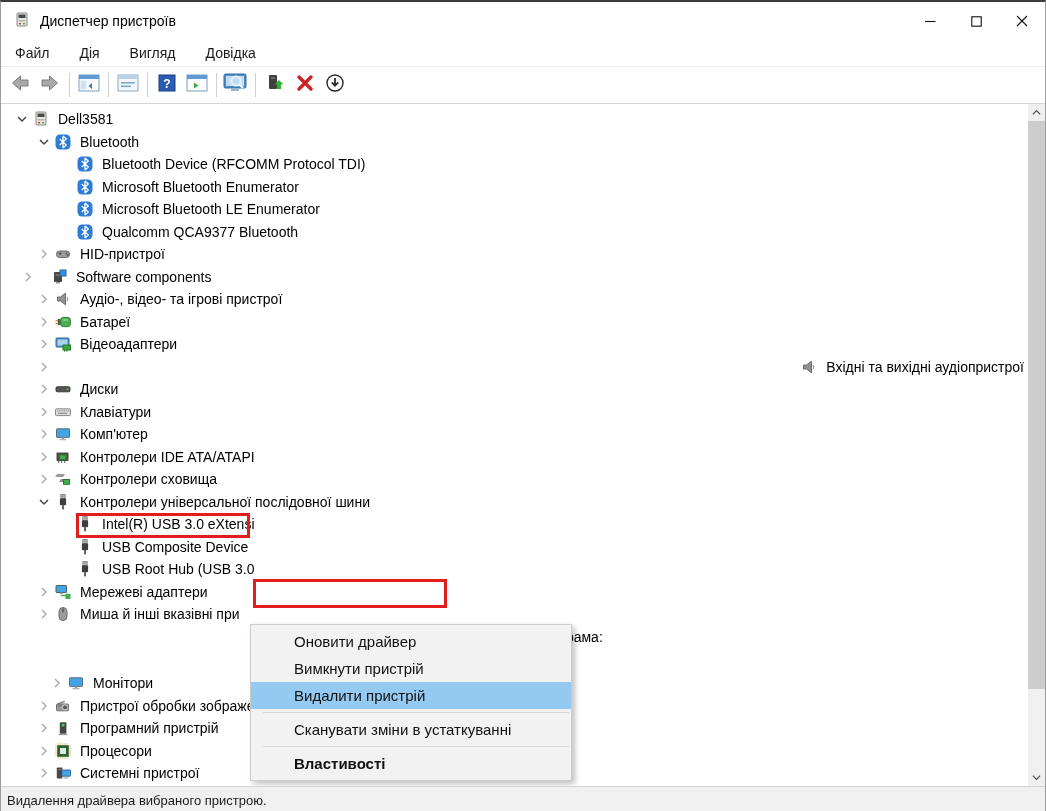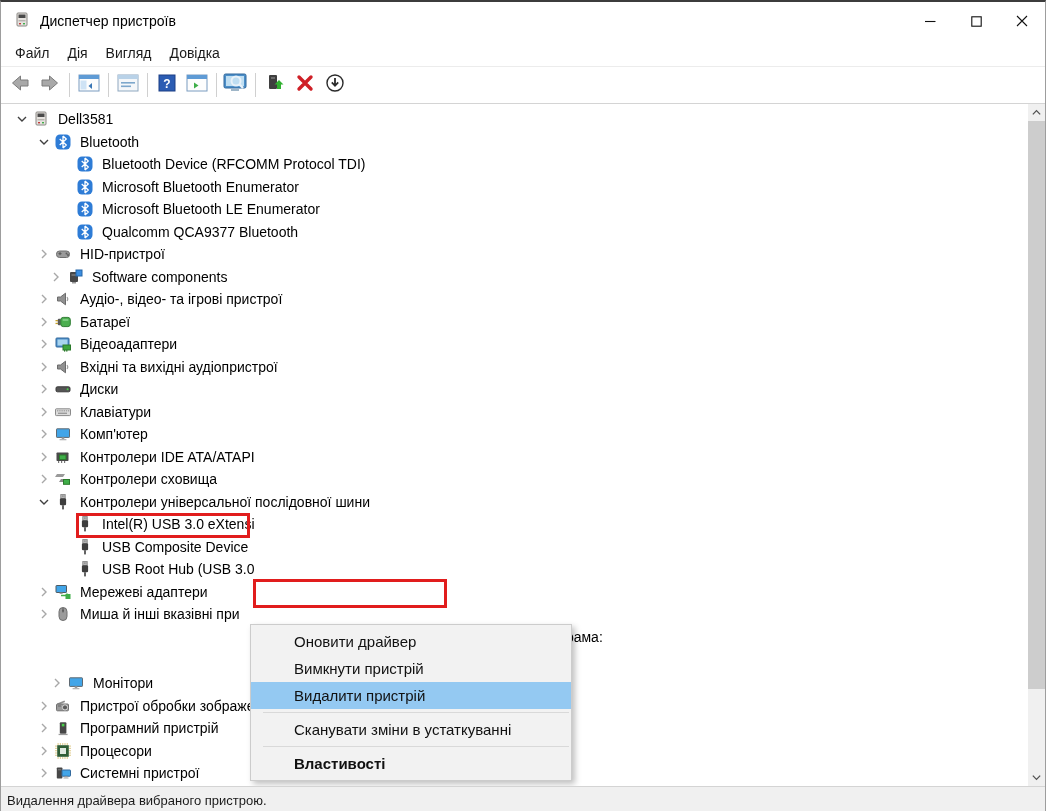--- a/index.html
+++ b/index.html
@@ -11,21 +11,21 @@
   .titlebar { height:38px; display:flex; align-items:center; background:#fff; }
   .titlebar .app-icon { margin:0 8px 0 13px; width:18px; height:18px; }
   .titlebar .title { font-size:14px; color:#000; }
   .caption-btns { margin-left:auto; display:flex; height:100%; }
   .cap-btn { width:46px; height:100%; display:flex; align-items:center; justify-content:center;
              font-size:15px; color:#111; }
   .cap-btn svg { display:block; }
 
   
   .menubar { height:27px; display:flex; align-items:center; padding-left:5px;
-             border-bottom:1px solid #ececec; background:#fff; }
+             border-bottom:1px solid #ececec; background:#fff;gap:12px; }
   .menubar .menu-item { padding:4px 9px; font-size:14px; color:#1a1a1a; }
 
   
   .toolbar { height:37px; display:flex; align-items:center; padding-left:4px;
              border-bottom:1px solid #d4d4d4; background:#fff; }
   .tb-btn { width:30px; height:30px; display:flex; align-items:center; justify-content:center; }
   .tb-sep { width:1px; height:24px; background:#d0d0d0; margin:0 4px; }
 
   
   .content { position:relative; width:100%; height:682px; background:#fff; overflow:hidden; }
@@ -265,21 +265,21 @@
             <span class="tw-icon"><svg width="16" height="16" viewBox="0 0 16 16">
                 <rect x="1.5" y="5" width="13" height="6.5" rx="3" fill="#9b9b9b" stroke="#6f6f6f"></rect>
                 <circle cx="11.5" cy="7.5" r="1" fill="#5c5c5c"></circle>
                 <circle cx="13" cy="9" r="1" fill="#5c5c5c"></circle>
                 <rect x="3.5" y="7" width="3" height="1.2" fill="#5c5c5c"></rect>
                 <rect x="4.4" y="6.1" width="1.2" height="3" fill="#5c5c5c"></rect>
               </svg></span>
             <span class="tw-label">HID-пристрої</span>
           </span>
         </div>
-        <div class="tree-row" style="padding-left: 44px;">
+        <div class="tree-row" style="padding-left: 16px; gap: 12px;">
           <span class="tw-exp">
             <svg width="16" height="16" viewBox="0 0 16 16">
               <polyline points="6,4 10,8 6,12" fill="none" stroke="#a8a8a8" stroke-width="1.4"></polyline>
             </svg>
           </span>
           <span class="sel-wrap">
             <span class="tw-icon"><svg width="16" height="16" viewBox="0 0 16 16">
                 <rect x="3" y="3" width="8" height="10" rx="1" fill="#474747"></rect>
                 <rect x="4.5" y="5" width="5" height="2" fill="#6d6d6d"></rect>
                 <rect x="9" y="1" width="6" height="6" fill="#3b8de0" stroke="#2566a8"></rect>
@@ -329,21 +329,21 @@
             <span class="tw-icon"><svg width="16" height="16" viewBox="0 0 16 16">
                 <rect x="1" y="2" width="13" height="9" rx="0.8" fill="#4c8fc9" stroke="#33699c"></rect>
                 <rect x="2.5" y="3.5" width="10" height="6" fill="#a8d4ef"></rect>
                 <rect x="8" y="9" width="7.5" height="5" fill="#3da53d" stroke="#2b7a2b"></rect>
                 <rect x="9" y="14" width="1.2" height="1.6" fill="#2b7a2b"></rect>
                 <rect x="11.2" y="14" width="1.2" height="1.6" fill="#2b7a2b"></rect>
               </svg></span>
             <span class="tw-label">Відеоадаптери</span>
           </span>
         </div>
-        <div class="tree-row" style="padding-left: 32px;">
+        <div class="tree-row" style="padding-left: 32px; justify-content: space-between;">
           <span class="tw-exp">
             <svg width="16" height="16" viewBox="0 0 16 16">
               <polyline points="6,4 10,8 6,12" fill="none" stroke="#a8a8a8" stroke-width="1.4"></polyline>
             </svg>
           </span>
           <span class="sel-wrap">
             <span class="tw-icon"><svg width="16" height="16" viewBox="0 0 16 16">
                 <path d="M2.5 6 H5.5 L10.5 2.2 V13.8 L5.5 10 H2.5 Z" fill="#919191" stroke="#6b6b6b"></path>
                 <path d="M12 6 q1.6 2 0 4" fill="none" stroke="#9a9a9a" stroke-width="1.1"></path>
               </svg></span>

